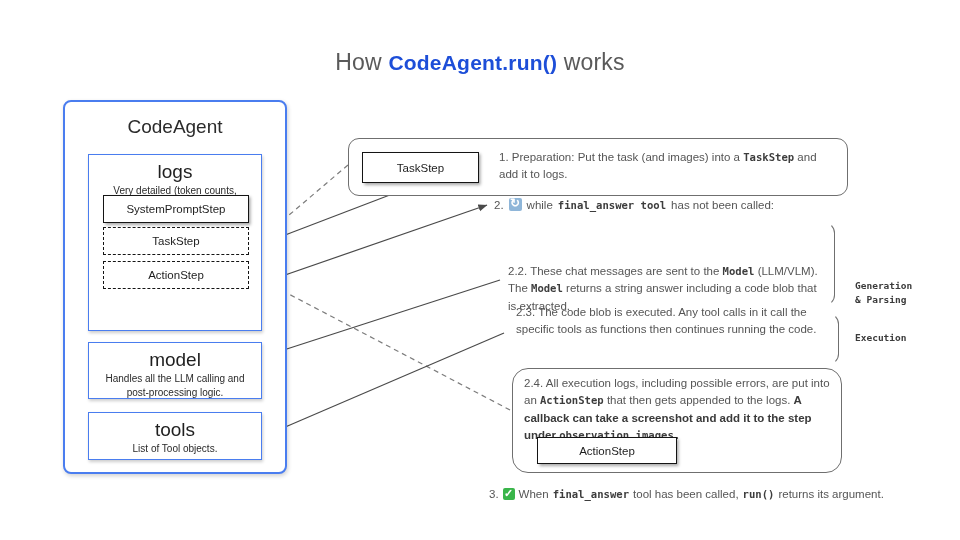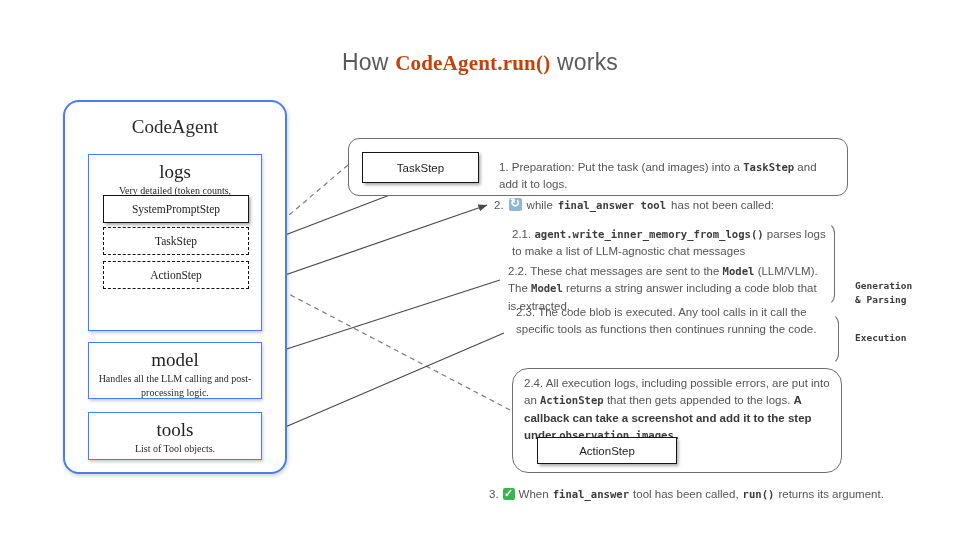--- a/index.html
+++ b/index.html
@@ -8,33 +8,32 @@
     font-family:"Liberation Sans", sans-serif;color:#4a4a4a;
     position:relative;
   }
   .stage{position:absolute;left:0;top:0;width:960px;height:540px;}
 
   
   #title{
     position:absolute;left:0;top:49px;width:960px;text-align:center;
     font-size:23px;color:#5a5a5a;letter-spacing:.2px;white-space:nowrap;
   }
-  #title .mono{font-family:Liberation Serif, serif;font-weight:bold;font-size:21px;color:#c2410c;}
+  #title .mono{font-family:Liberation Sans, sans-serif;font-weight:bold;font-size:21px;color:#1d4ed8;}
 
   
   .mono{font-family:"DejaVu Sans Mono","Liberation Mono",monospace;}
   .code{font-family:"DejaVu Sans Mono","Liberation Mono",monospace;font-weight:bold;font-size:.92em;color:#3d3d3d;}
   .b{font-weight:bold;color:#3a3a3a;}
 
   
   #agent-panel{
     position:absolute;left:63px;top:100px;width:220px;height:370px;
-    border:2px solid #4a7def;border-radius:16px;background:#fff;
+    border:2px solid #4a7def;border-radius:8px;background:#fff;
     box-shadow:1px 2px 4px rgba(0,0,0,.18);
-    font-family:Liberation Serif, serif;
   }
   #agent-title{
     position:absolute;left:0;top:14px;width:220px;text-align:center;
     font-size:19px;color:#2b2b2b;
   }
   .blue-box{
     position:absolute;border:1.6px solid #4a7def;background:#fff;
     box-shadow:1px 2px 3px rgba(0,0,0,.20);
   }
   #logs-box{left:23px;top:52px;width:172px;height:175px;}
@@ -60,21 +59,21 @@
     position:absolute;left:348px;top:138px;width:498px;height:56px;
     border:1.4px solid #6f6f6f;border-radius:11px;background:#fff;
   }
   #taskstep-chip{
     position:absolute;left:13px;top:13px;width:115px;height:29px;
     display:flex;align-items:center;justify-content:center;
     border:1.6px solid #141414;background:#fff;font-size:11.5px;color:#1d1d1d;
     box-shadow:1.5px 2px 3px rgba(0,0,0,.35);
   }
   #step1-text{
-    position:absolute;left:150px;top:20px;width:338px;
+    position:absolute;left:150px;top:10px;width:338px;
     font-size:11.5px;line-height:1.45;color:#555;
   }
 
   #step2-head{
     position:absolute;left:494px;top:198px;width:360px;
     font-size:11.5px;color:#555;white-space:nowrap;
     display:flex;align-items:center;gap:5px;
   }
   #loop-icon{
     display:inline-block;width:13px;height:13px;border-radius:2px;
@@ -206,24 +205,20 @@
 
   <div id="step2-head">
     <span>2.</span>
     <span id="loop-icon"></span>
     <span>while </span>
       <span class="code">final_answer tool</span>
       <span> has not been called:</span>
   </div>
 
   <div class="bracket" id="box-a"></div>
-  <div class="sub-text" id="txt-21">
-    <span>2.1.</span>
-    <span class="code">agent.write_inner_memory_from_logs()</span><span> parses logs to make a list of LLM-agnostic chat messages</span>
-  </div>
   <div class="sub-text" id="txt-22">
     <span>2.2.</span><span> These chat messages are sent to the </span><span class="code">Model</span><span> (LLM/VLM). The </span><span class="code">Model</span><span> returns a string answer including a code blob that is extracted.</span>
   </div>
 
   <div class="bracket" id="box-b"></div>
   <div class="sub-text" id="txt-23">
     <span>2.3.</span><span> The code blob is executed. Any tool calls in it call the specific tools as functions then continues running the code.</span>
   </div>
 
   <div id="step24-box">

